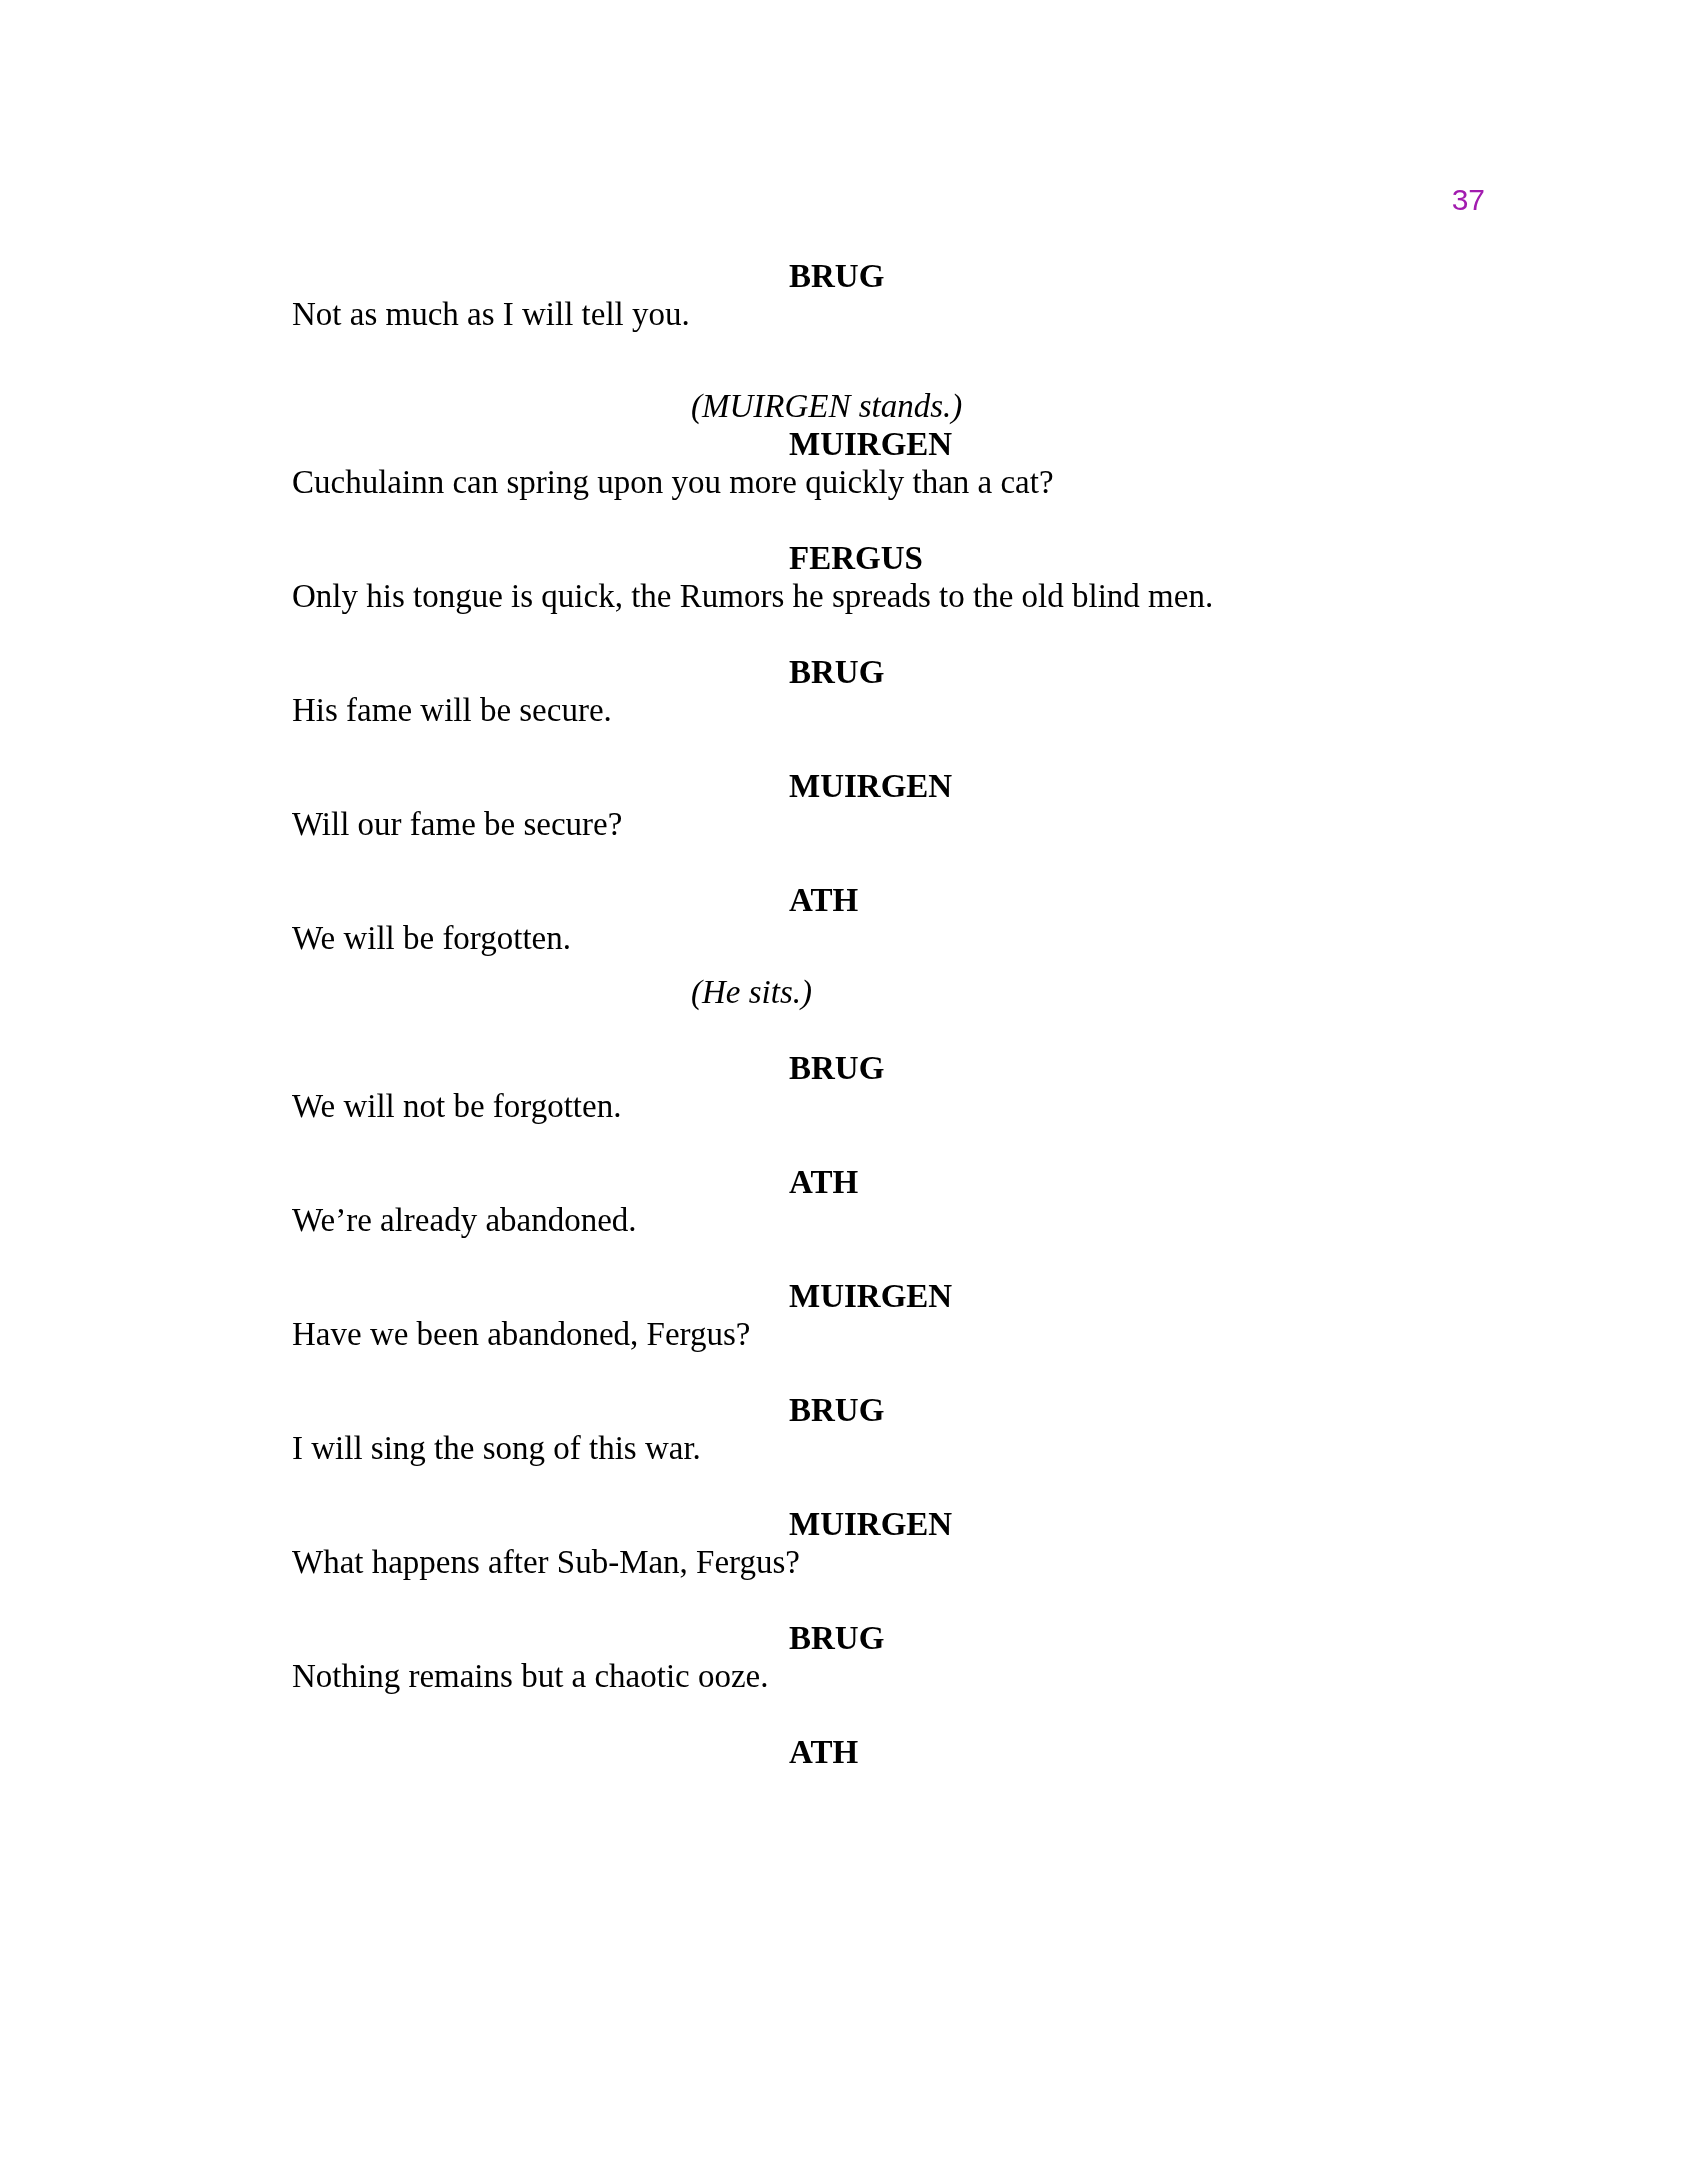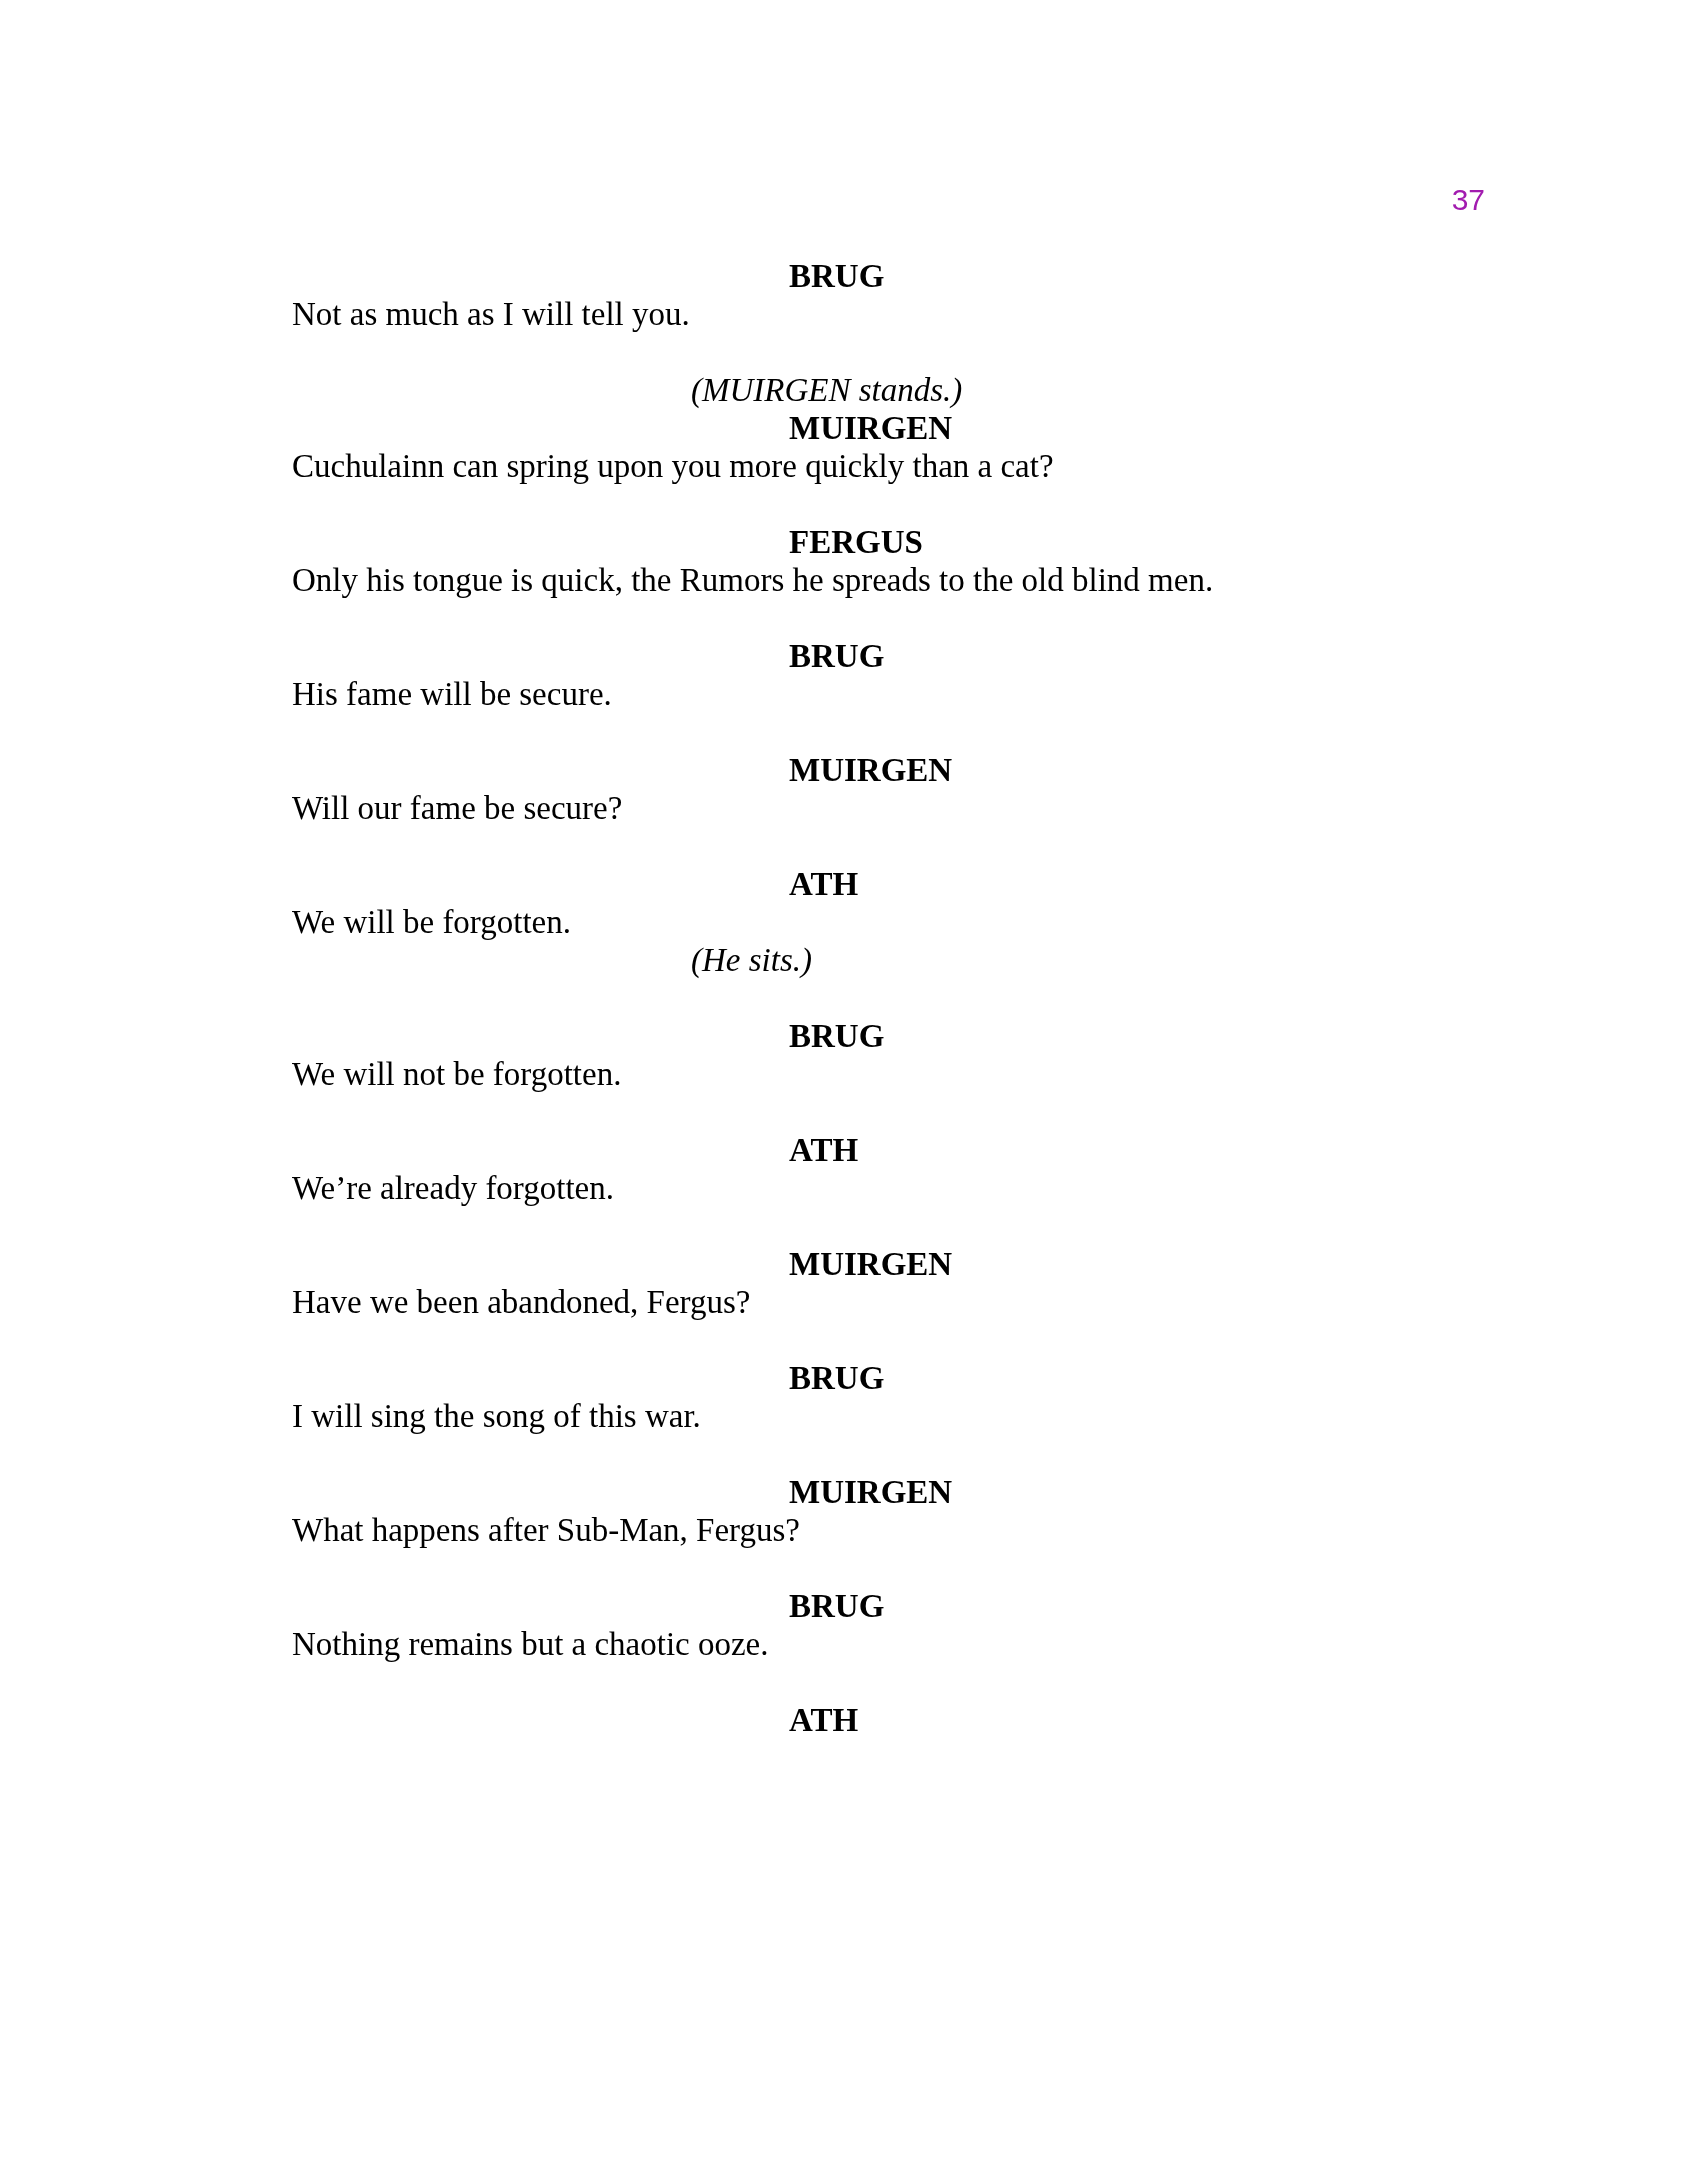--- a/index.html
+++ b/index.html
@@ -40,20 +40,21 @@
   .line.character {
     margin-left: 789px;
     font-weight: bold;
   }
   .line.dialogue {
     margin-left: 292px;
   }
   .line.parenthetical {
     margin-left: 691px;
     font-style: italic;
+    margin-top: 16px;
   }
   .line.blank {
     
   }
 </style>
 </head>
 <body>
 
 <div class="page">
   <div class="page-number">37</div>
@@ -75,21 +76,21 @@
       <div class="line dialogue">Will our fame be secure?</div>
       <div class="line blank"></div>
       <div class="line character">ATH</div>
       <div class="line dialogue">We will be forgotten.</div>
       <div class="line parenthetical">(He sits.)</div>
       <div class="line blank"></div>
       <div class="line character">BRUG</div>
       <div class="line dialogue">We will not be forgotten.</div>
       <div class="line blank"></div>
       <div class="line character">ATH</div>
-      <div class="line dialogue">We’re already forgotten.</div>
+      <div class="line dialogue">We’re already abandoned.</div>
       <div class="line blank"></div>
       <div class="line character">MUIRGEN</div>
       <div class="line dialogue">Have we been abandoned, Fergus?</div>
       <div class="line blank"></div>
       <div class="line character">BRUG</div>
       <div class="line dialogue">I will sing the song of this war.</div>
       <div class="line blank"></div>
       <div class="line character">MUIRGEN</div>
       <div class="line dialogue">What happens after Sub-Man, Fergus?</div>
       <div class="line blank"></div>

